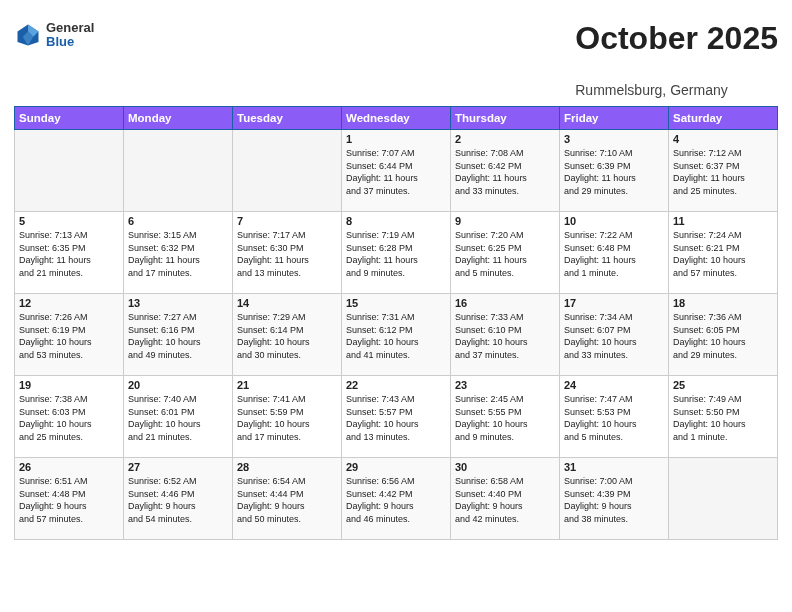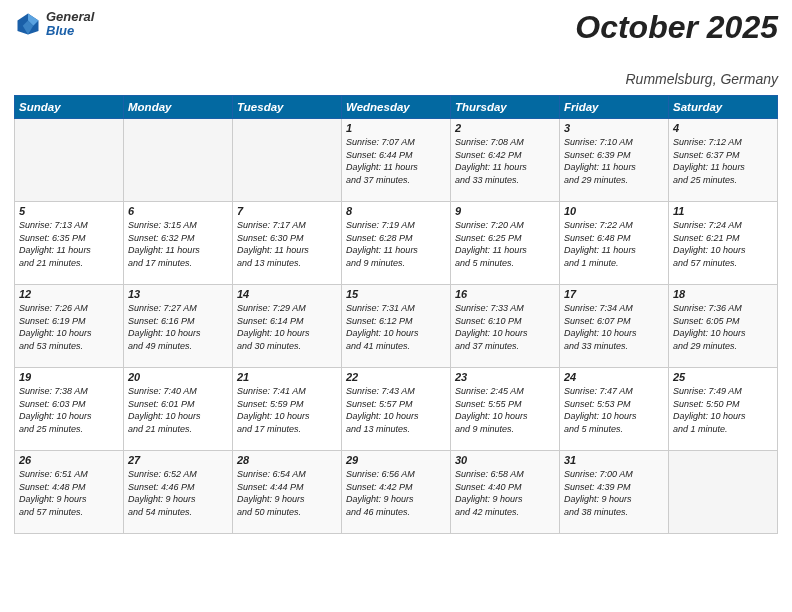--- a/index.html
+++ b/index.html
@@ -6,24 +6,23 @@
     body {
       width: 792px;
       height: 612px;
       font-family: Arial, sans-serif;
       background: #fff;
       overflow: hidden;
     }
     .page {
       width: 792px;
       height: 544px;
-      padding: 10px 14px 10px 14px;
+      padding: 21px 14px 10px 14px;
       display: flex;
       flex-direction: column;
-      font-style: italic;
     }
     .header {
       display: flex;
       align-items: flex-start;
       justify-content: space-between;
       margin-bottom: 8px;
     }
     .logo {
       display: flex;
       align-items: center;
@@ -36,42 +35,41 @@
       font-weight: bold;
       line-height: 1.1;
     }
     .logo-general { color: #333; }
     .logo-blue { color: #1a5fa8; }
     .logo-icon {
       width: 28px;
       height: 28px;
     }
     .title-block {
-      text-align: right;
     }
     .month-title {
       font-size: 32px;
       font-weight: bold;
       color: #222;
       line-height: 1.1;
     }
     .location {
       font-size: 14px;
       color: #444;
       margin-top: 26px;
     }
     .calendar {
       flex: 1;
       border: 1px solid #ccc;
       border-collapse: collapse;
       width: 100%;
       table-layout: fixed;
     }
     .calendar th {
-      background: #0369a1;
+      background: #8b5cf6;
       color: #fff;
       font-size: 11.5px;
       font-weight: bold;
       padding: 5px 4px;
       text-align: left;
       border: 1px solid #1a5fa8;
     }
     .calendar td {
       vertical-align: top;
       border: 1px solid #ccc;

